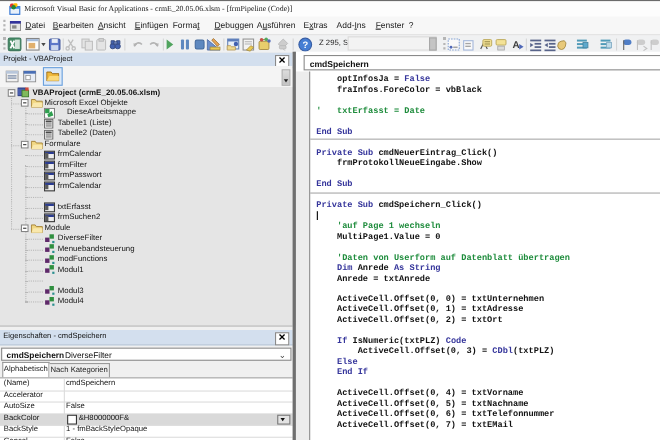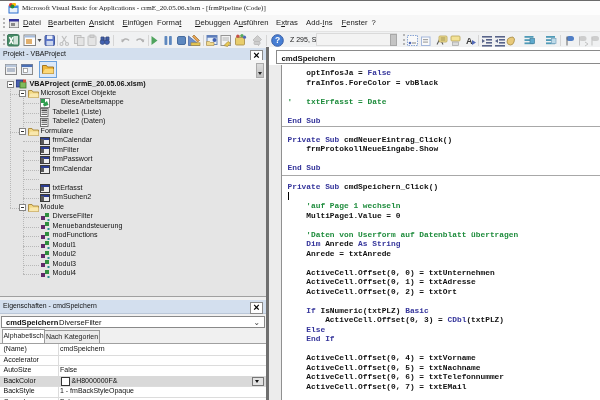--- a/index.html
+++ b/index.html
@@ -356,23 +356,20 @@
       </div>
     <div class="trow mod" style="top:142.5px">
         <span class="t" style="left:52.5px">Menuebandsteuerung</span>
       </div>
     <div class="trow mod" style="top:152px">
         <span class="t" style="left:52.5px">modFunctions</span>
       </div>
     <div class="trow mod" style="top:161.5px">
         <span class="t" style="left:52.5px">Modul1</span>
       </div>
-    <div class="trow mod" style="top:171px">
-        <span class="t" style="left:52.5px">Modul2</span>
-      </div>
     <div class="trow mod" style="top:180.5px">
         <span class="t" style="left:52.5px">Modul3</span>
       </div>
     <div class="trow mod" style="top:190px">
         <span class="t" style="left:52.5px">Modul4</span>
       </div>
   </div>
 
   <div class="abs" style="left:255.5px;top:63px;width:8px;height:15px;background:linear-gradient(#dcdcdc,#c2c2c2);border:1px solid #aaa;box-sizing:border-box"></div>
   <div class="abs" style="left:257.5px;top:72px;width:0;height:0;border-left:2.5px solid transparent;border-right:2.5px solid transparent;border-top:3.5px solid #222"></div>
@@ -446,21 +443,21 @@
     MultiPage1.Value = 0
 
 <span class="cm">    'Daten von Userform auf Datenblatt übertragen</span>
     <span class="kw">Dim</span> Anrede <span class="kw">As String</span>
     Anrede = txtAnrede
 
     ActiveCell.Offset(0, 0) = txtUnternehmen
     ActiveCell.Offset(0, 1) = txtAdresse
     ActiveCell.Offset(0, 2) = txtOrt
 
-    <span class="kw">If</span> IsNumeric(txtPLZ) <span class="kw">Basic</span>
+    <span class="kw">If</span> IsNumeric(txtPLZ) <span class="kw">Code</span>
         ActiveCell.Offset(0, 3) = <span class="kw">CDbl</span>(txtPLZ)
     <span class="kw">Else</span>
     <span class="kw">End If</span>
 
     ActiveCell.Offset(0, 4) = txtVorname
     ActiveCell.Offset(0, 5) = txtNachname
     ActiveCell.Offset(0, 6) = txtTelefonnummer
     ActiveCell.Offset(0, 7) = txtEMail</pre>
   </div>
   <div class="abs" id="vdiv"></div>

